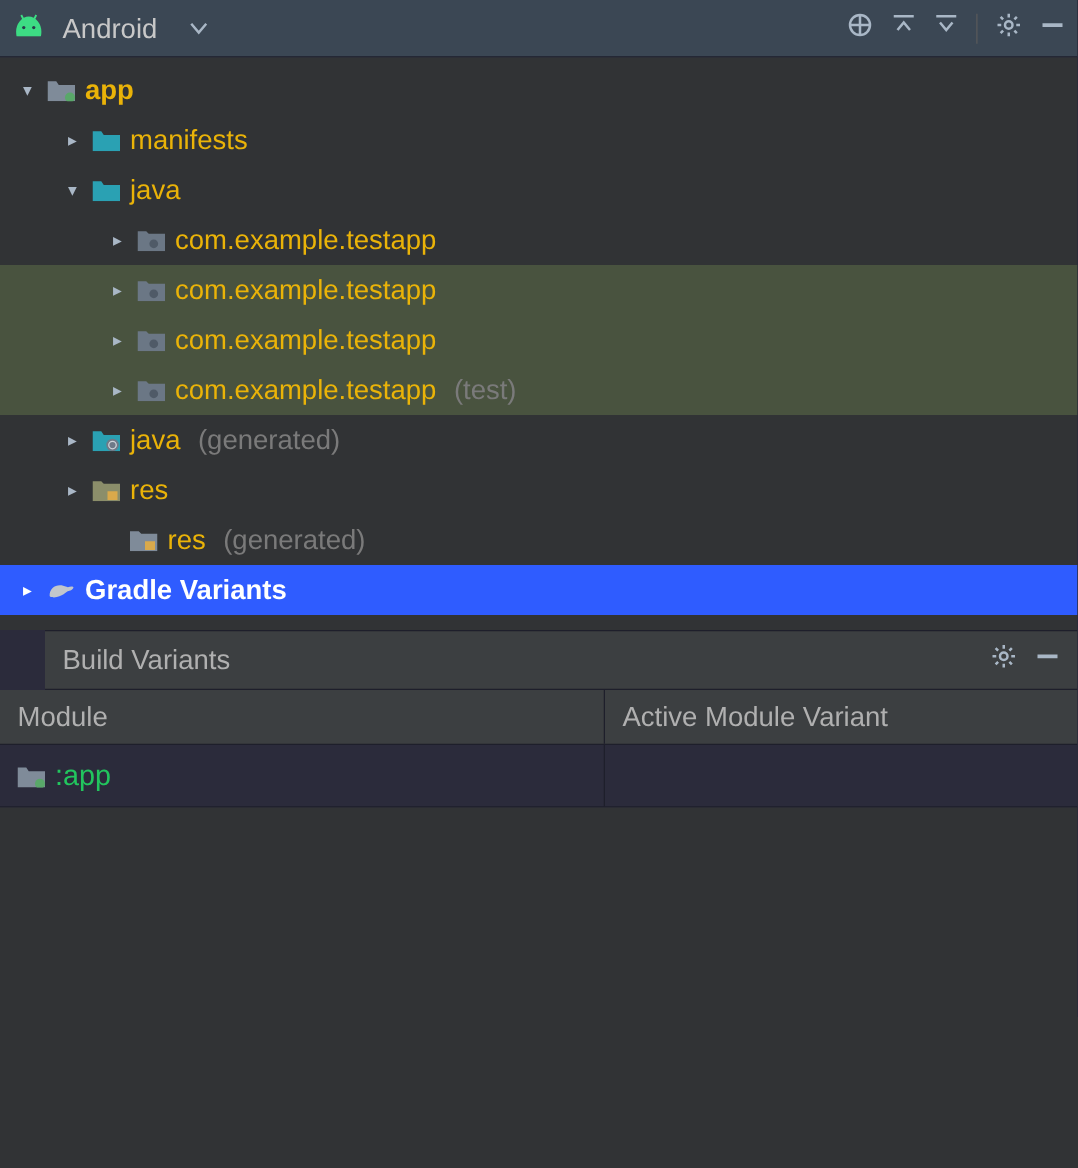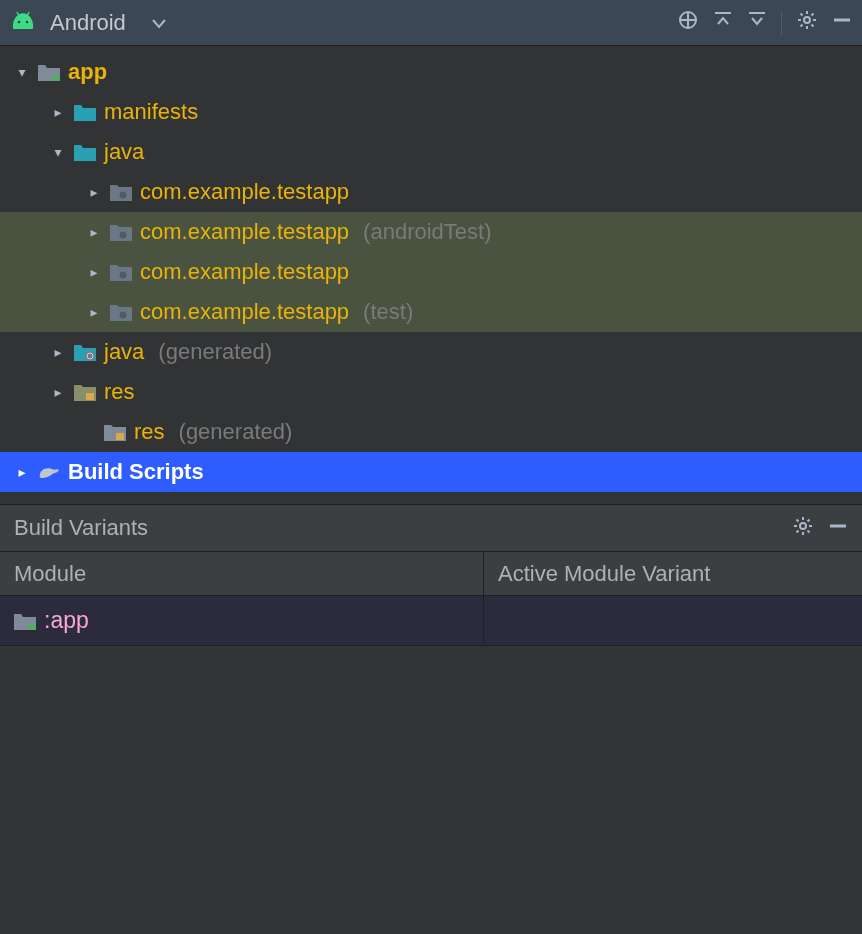--- a/index.html
+++ b/index.html
@@ -45,20 +45,21 @@
     .bold { font-weight: 600; }
     .folder-icon { width: 22px; height: 18px; display: inline-flex; }
     .panel-title {
       height: 48px;
       background: #3c3f41;
       border-top: 1px solid #1e1f2b;
       border-bottom: 1px solid #1e1f2b;
       display: flex;
       align-items: center;
       padding: 0 14px;
+      margin-left: 36px;
     }
     .panel-title .ptitle { color: #b0b0b0; font-size: 22px; }
     .panel-title .spacer { flex: 1; }
     .panel-title .right { display: flex; gap: 14px; align-items: center; }
     .table-header {
       display: flex;
       height: 44px;
       background: #3c3f41;
       border-bottom: 1px solid #1e1f2b;
     }
@@ -66,21 +67,21 @@
       display: flex; align-items: center; padding: 0 14px;
       color: #b0b0b0; font-size: 22px;
     }
     .table-row {
       display: flex;
       height: 50px;
       border-bottom: 1px solid #1e1f2b;
     }
     .table-row .cell {
       display: flex; align-items: center; padding: 0 14px;
-      color: #f9a8d4; font-size: 23px;
+      color: #22c55e; font-size: 23px;
     }
     .col-a { width: 484px; border-right: 1px solid #1e1f2b; }
     .col-b { flex: 1; }
     .empty { flex: 1; background: #313335; }
     .container { display: flex; flex-direction: column; height: 100%; }
     .project-area { background: #313335; padding-bottom: 6px; }
     .divider { width: 1px; height: 24px; background: #5a5a5a; }
   </style>
 </head>
 <body>
@@ -185,21 +186,20 @@
 
       <div class="row indent-2 highlight">
         <span class="arrow">▸</span>
         <span class="folder-icon">
           <svg width="22" height="18" viewBox="0 0 22 18">
               <path d="M0 2h7l2 2h13v14H0z" fill="#6b7785"></path>
               <circle cx="13" cy="12" r="3.5" fill="#4f5a67"></circle>
             </svg>
         </span>
         <span class="label">com.example.testapp</span>
-        <span class="annot">(androidTest)</span>
       </div>
 
       <div class="row indent-2 highlight">
         <span class="arrow">▸</span>
         <span class="folder-icon">
           <svg width="22" height="18" viewBox="0 0 22 18">
               <path d="M0 2h7l2 2h13v14H0z" fill="#6b7785"></path>
               <circle cx="13" cy="12" r="3.5" fill="#4f5a67"></circle>
             </svg>
         </span>
@@ -253,21 +253,21 @@
         <span class="annot">(generated)</span>
       </div>
 
       <div class="row indent-0 selected">
         <span class="arrow" style="color:#fff;">▸</span>
         <span class="folder-icon">
           <svg width="26" height="18" viewBox="0 0 26 18">
               <path d="M2 14 C2 6 10 2 18 6 C20 7 22 5 24 6 C26 7 22 10 20 10 C18 10 14 16 6 16 C4 16 2 16 2 14 Z" fill="#c1c6cc"></path>
             </svg>
         </span>
-        <span class="label bold">Build Scripts</span>
+        <span class="label bold">Gradle Variants</span>
       </div>
     </div>
   </div>
 
   <div class="panel-title">
     <span class="ptitle">Build Variants</span>
     <div class="spacer"></div>
     <div class="right">
       <span>
         <svg width="22" height="22" viewBox="0 0 22 22">

